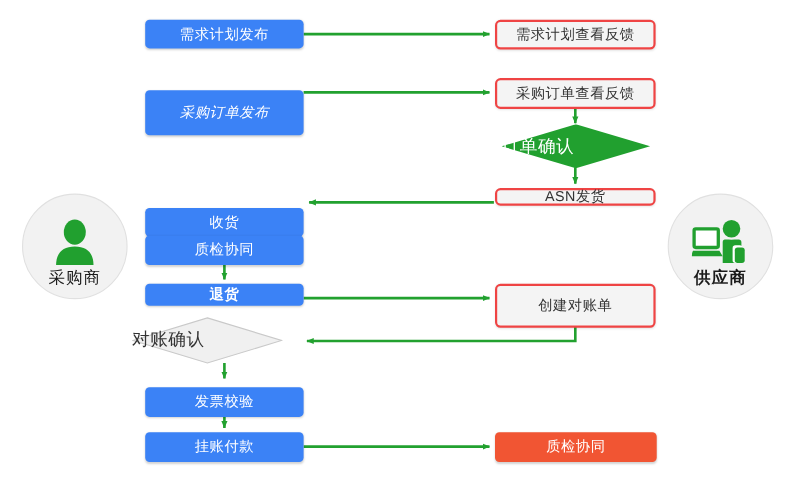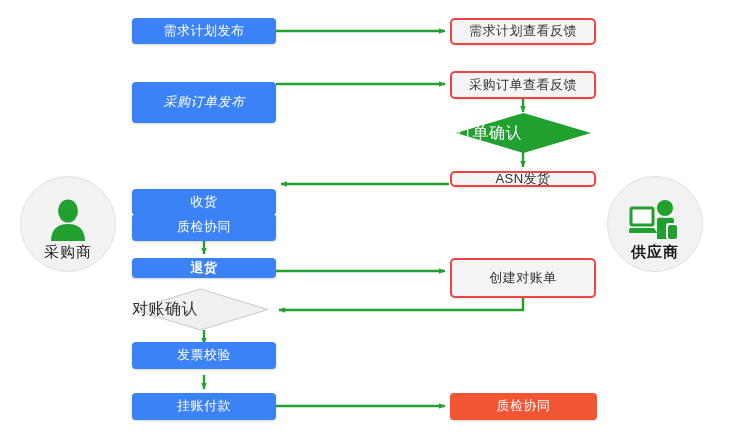--- a/index.html
+++ b/index.html
@@ -177,28 +177,28 @@
   <div class="node node-green" style="left:132px; top:18px; width:144px; height:26px;">需求计划发布</div>
 
   <div class="node node-green" style="left:132px; top:82px; width:144px; height:41px;font-style:italic;">采购订单发布</div>
 
   <div class="node node-green" style="left:132px; top:171px; width:144px; height:26px;margin-top:18px;">收货</div>
 
   <div class="node node-green" style="left:132px; top:214px; width:144px; height:27px;text-align:center;">质检协同</div>
 
   <div class="node node-green" style="left:132px; top:258px; width:144px; height:20px;font-weight:bold;">退货</div>
 
-  <div class="diamond diamond-grey" style="left:132px; top:288px; width:137px; height:43px;">
+  <div class="diamond diamond-grey" style="left:120px; top:288px; width:137px; height:43px;">
     <svg width="137" height="43" viewBox="0 0 137 43" xmlns="http://www.w3.org/2000/svg">
       <polygon points="68.5,1 136,21.5 68.5,42 1,21.5" fill="#f0f0f0" stroke="#c9c9c9" stroke-width="1"></polygon>
     </svg>
     <span>对账确认</span>
   </div>
 
-  <div class="node node-green" style="left:132px; top:342px; width:144px; height:27px;">发票校验</div>
+  <div class="node node-green" style="left:132px; top:352px; width:144px; height:27px;">发票校验</div>
 
   <div class="node node-green" style="left:132px; top:393px; width:144px; height:27px;">挂账付款</div>
 
   <div class="node node-grey" style="left:450px; top:18px; width:146px; height:27px;">需求计划查看反馈</div>
 
   <div class="node node-grey" style="left:450px; top:71px; width:146px; height:28px;">采购订单查看反馈</div>
 
   <div class="diamond diamond-green" style="left:456px; top:113px; width:135px; height:40px;">
     <svg width="135" height="40" viewBox="0 0 135 40" xmlns="http://www.w3.org/2000/svg">
       <polygon points="67.5,0 135,20 67.5,40 0,20" fill="#21a02f"></polygon>

